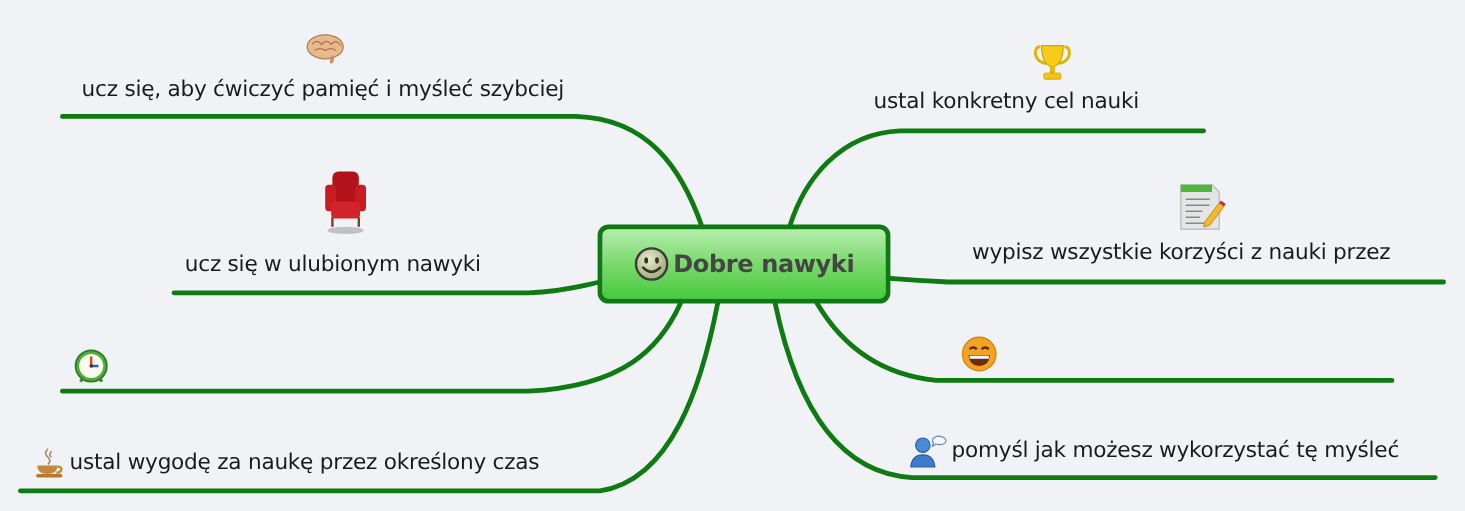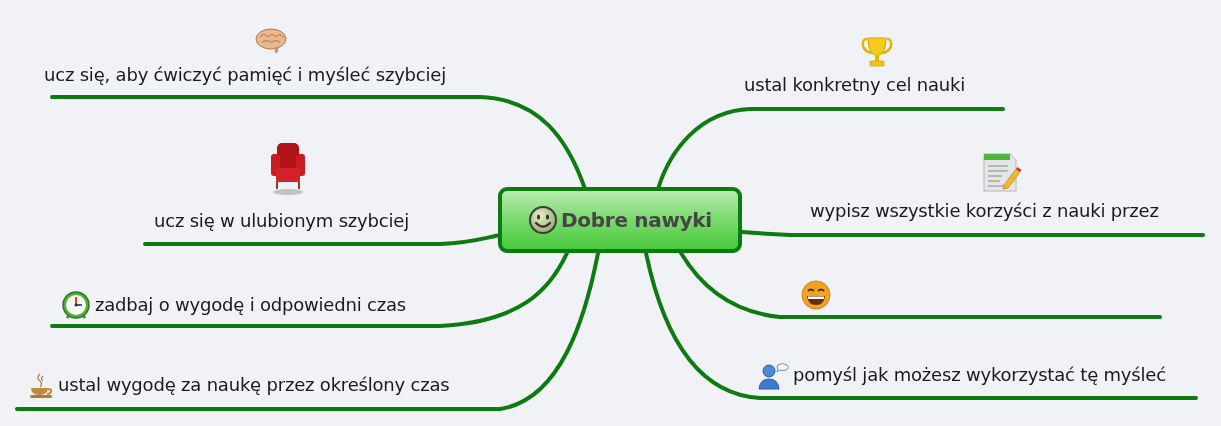--- a/index.html
+++ b/index.html
@@ -54,65 +54,65 @@
     <path d="M8 18 Q15 25 22 18" stroke="#333" stroke-width="2.2" fill="none" stroke-linecap="round"></path>
   </svg>
   <span class="title">Dobre nawyki</span>
 </div>
 
 <svg class="icon-above" style="left:254px;top:27px" width="34" height="26" viewBox="0 0 34 26">
   <ellipse cx="17" cy="12" rx="15" ry="10" fill="#e8b98c" stroke="#b07a4e" stroke-width="1"></ellipse>
   <path d="M6 10 q4 -5 8 0 q4 -5 8 0 q4 -5 8 1 M8 15 q5 -3 9 0 q5 -3 9 0" stroke="#b0754c" stroke-width="1" fill="none"></path>
   <path d="M22 20 q2 4 -1 5" stroke="#c98e62" stroke-width="3" fill="none"></path>
 </svg>
-<div class="topic" style="left:44px;top:64px">
+<div class="topic" style="left:68px;top:64px">
   <span class="label">ucz się, aby ćwiczyć pamięć i myśleć szybciej</span>
 </div>
 
 <svg class="icon-above" style="left:268px;top:140px" width="40" height="56" viewBox="0 0 40 56">
   <ellipse cx="20" cy="52" rx="15" ry="3" fill="#000" opacity="0.2"></ellipse>
   <rect x="9" y="3" width="22" height="28" rx="5" fill="#b2121a"></rect>
   <rect x="3" y="14" width="9" height="22" rx="3" fill="#c81b22"></rect>
   <rect x="28" y="14" width="9" height="22" rx="3" fill="#c81b22"></rect>
   <rect x="8" y="28" width="24" height="14" rx="3" fill="#d3232a"></rect>
   <rect x="8" y="41" width="2" height="8" fill="#6b4a2a"></rect>
   <rect x="30" y="41" width="2" height="8" fill="#6b4a2a"></rect>
 </svg>
 <div class="topic" style="left:154px;top:210px">
-  <span class="label">ucz się w ulubionym szybciej</span>
+  <span class="label">ucz się w ulubionym nawyki</span>
 </div>
 
 <div class="topic" style="left:60px;top:290px">
   <svg class="inline-icon" width="32" height="32" viewBox="0 0 32 32">
     <path d="M7 28 l3 -4 M25 28 l-3 -4" stroke="#2e8a2a" stroke-width="2.5"></path>
     <circle cx="16" cy="15" r="13" fill="#4fae3c" stroke="#2e7a26" stroke-width="1.5"></circle>
     <circle cx="16" cy="15" r="10" fill="#fafaf0"></circle>
     <path d="M16 15 V7" stroke="#d24a2a" stroke-width="2"></path>
     <path d="M16 15 H22" stroke="#2a5fb0" stroke-width="2"></path>
     <circle cx="16" cy="15" r="1.5" fill="#333"></circle>
-  </svg><span class="label">zadbaj o wygodę i odpowiedni czas</span>
+  </svg>
 </div>
 
 <div class="topic" style="left:27px;top:372px">
   <svg class="inline-icon" width="28" height="28" viewBox="0 0 28 28">
     <path d="M13 2 q-4 4 0 7 q3 3 0 6 M16 4 q-3 3 0 5" stroke="#a9855a" stroke-width="1.3" fill="none"></path>
     <path d="M4 16 h17 q0 7 -8.5 7 q-8.5 0 -8.5 -7z" fill="#c18a3c"></path>
     <path d="M21 17 q4 0 3 3 q-1 2 -4 2" stroke="#c18a3c" stroke-width="2" fill="none"></path>
     <rect x="3" y="23" width="22" height="3" rx="1.5" fill="#b5782e"></rect>
   </svg><span class="label">ustal wygodę za naukę przez określony czas</span>
 </div>
 
 <svg class="icon-above" style="left:860px;top:35px" width="34" height="34" viewBox="0 0 34 34">
   <path d="M7 4 q-5 0 -4 7 q2 6 9 7" stroke="#e0b400" stroke-width="2.5" fill="none"></path>
   <path d="M27 4 q5 0 4 7 q-2 6 -9 7" stroke="#e0b400" stroke-width="2.5" fill="none"></path>
   <path d="M8 3 h18 q0 16 -9 18 q-9 -2 -9 -18z" fill="#f5cc1a" stroke="#d4a400" stroke-width="1"></path>
   <rect x="15" y="20" width="4" height="6" fill="#e6b800"></rect>
   <rect x="10" y="26" width="14" height="5" rx="1" fill="#f0c419" stroke="#d4a400" stroke-width="0.8"></rect>
 </svg>
-<div class="topic" style="left:744px;top:74px">
+<div class="topic" style="left:728px;top:74px">
   <span class="label">ustal konkretny cel nauki</span>
 </div>
 
 <svg class="icon-above" style="left:980px;top:151px" width="44" height="44" viewBox="0 0 44 44">
   <path d="M4 3 h26 l6 6 v31 h-32z" fill="#e4e6e6" stroke="#b4b8b8" stroke-width="1"></path>
   <rect x="4" y="3" width="26" height="6" fill="#4fb83c"></rect>
   <path d="M8 15 h20 M8 20 h20 M8 25 h14 M8 30 h12 M8 35 h16" stroke="#888" stroke-width="1.2"></path>
   <path d="M24 34 l12 -16 l4 3 l-12 16 l-5 1z" fill="#f3b731" stroke="#c68a14" stroke-width="0.8"></path>
   <path d="M36 18 l4 3 l1.5 -2 l-4 -3z" fill="#c8313a"></path>
 </svg>

